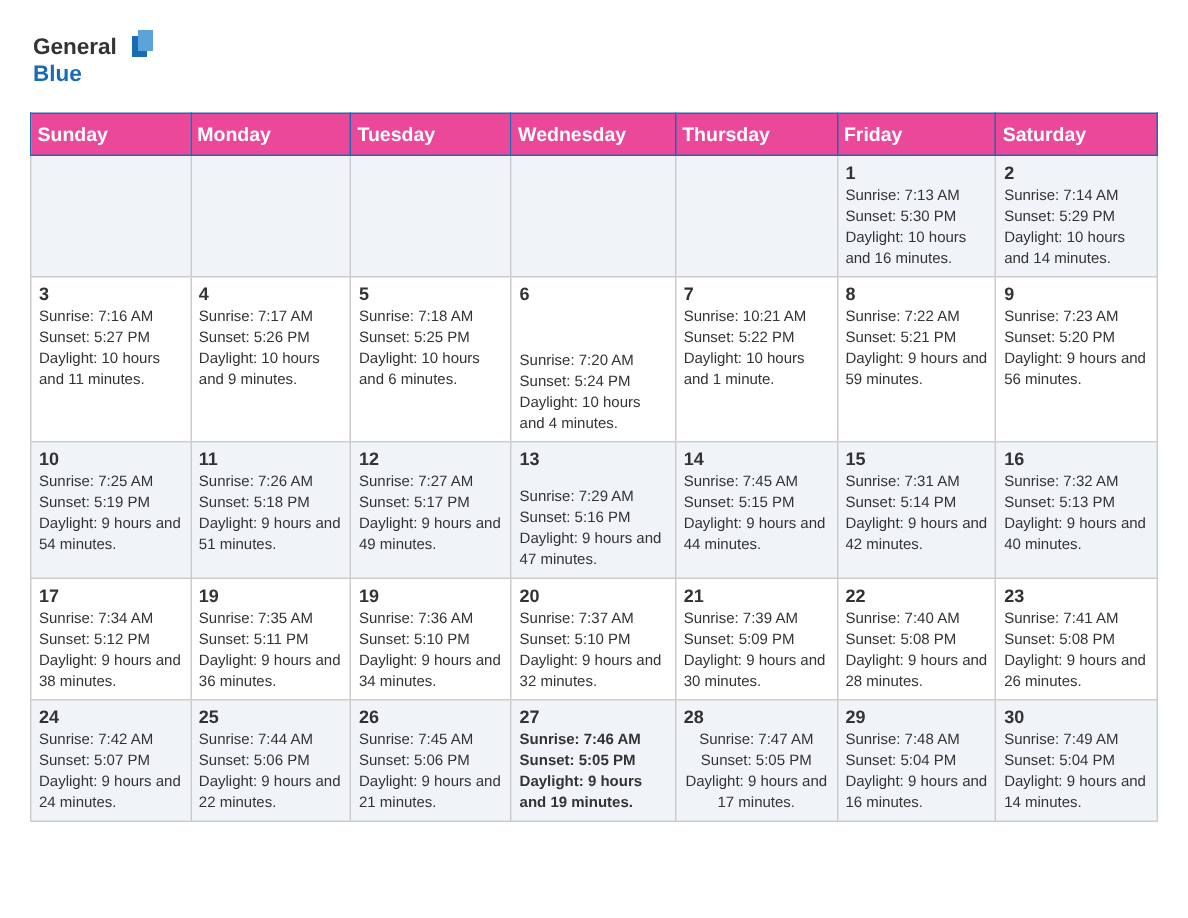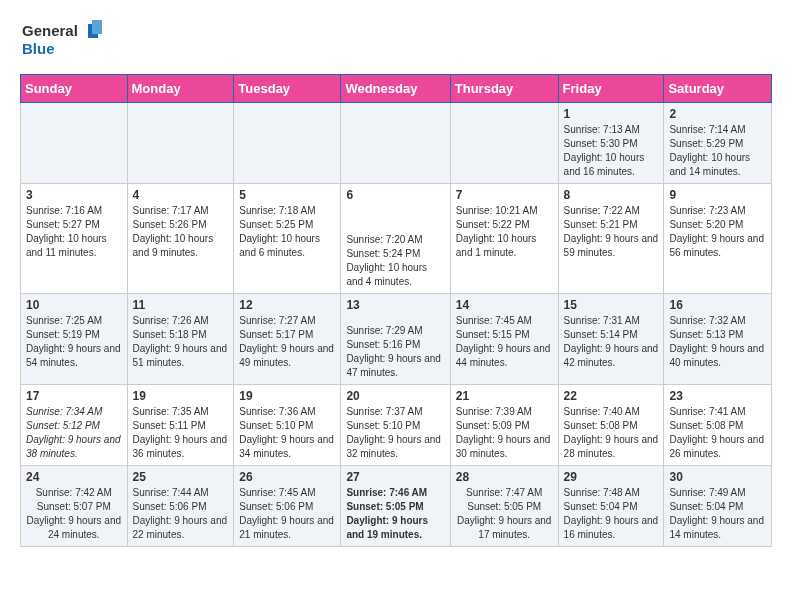--- a/index.html
+++ b/index.html
@@ -157,21 +157,21 @@
           <td>
             <span class="day-num">16</span>
             <div class="day-info" style="white-space: pre-line;">Sunrise: 7:32 AM
 Sunset: 5:13 PM
 Daylight: 9 hours and 40 minutes.</div>
           </td>
         </tr>
         <tr>
           <td>
             <span class="day-num">17</span>
-            <div class="day-info" style="white-space: pre-line; font-style: italic;">Sunrise: 7:34 AM
+            <div class="day-info" style="white-space: pre-line;">Sunrise: 7:34 AM
 Sunset: 5:12 PM
 Daylight: 9 hours and 38 minutes.</div>
           </td>
           <td>
             <span class="day-num">19</span>
             <div class="day-info" style="white-space: pre-line;">Sunrise: 7:35 AM
 Sunset: 5:11 PM
 Daylight: 9 hours and 36 minutes.</div>
           </td>
           <td>
@@ -201,21 +201,21 @@
           <td>
             <span class="day-num">23</span>
             <div class="day-info" style="white-space: pre-line;">Sunrise: 7:41 AM
 Sunset: 5:08 PM
 Daylight: 9 hours and 26 minutes.</div>
           </td>
         </tr>
         <tr>
           <td>
             <span class="day-num">24</span>
-            <div class="day-info" style="white-space: pre-line; text-align: center;">Sunrise: 7:42 AM
+            <div class="day-info" style="white-space: pre-line;">Sunrise: 7:42 AM
 Sunset: 5:07 PM
 Daylight: 9 hours and 24 minutes.</div>
           </td>
           <td>
             <span class="day-num">25</span>
             <div class="day-info" style="white-space: pre-line;">Sunrise: 7:44 AM
 Sunset: 5:06 PM
 Daylight: 9 hours and 22 minutes.</div>
           </td>
           <td>

